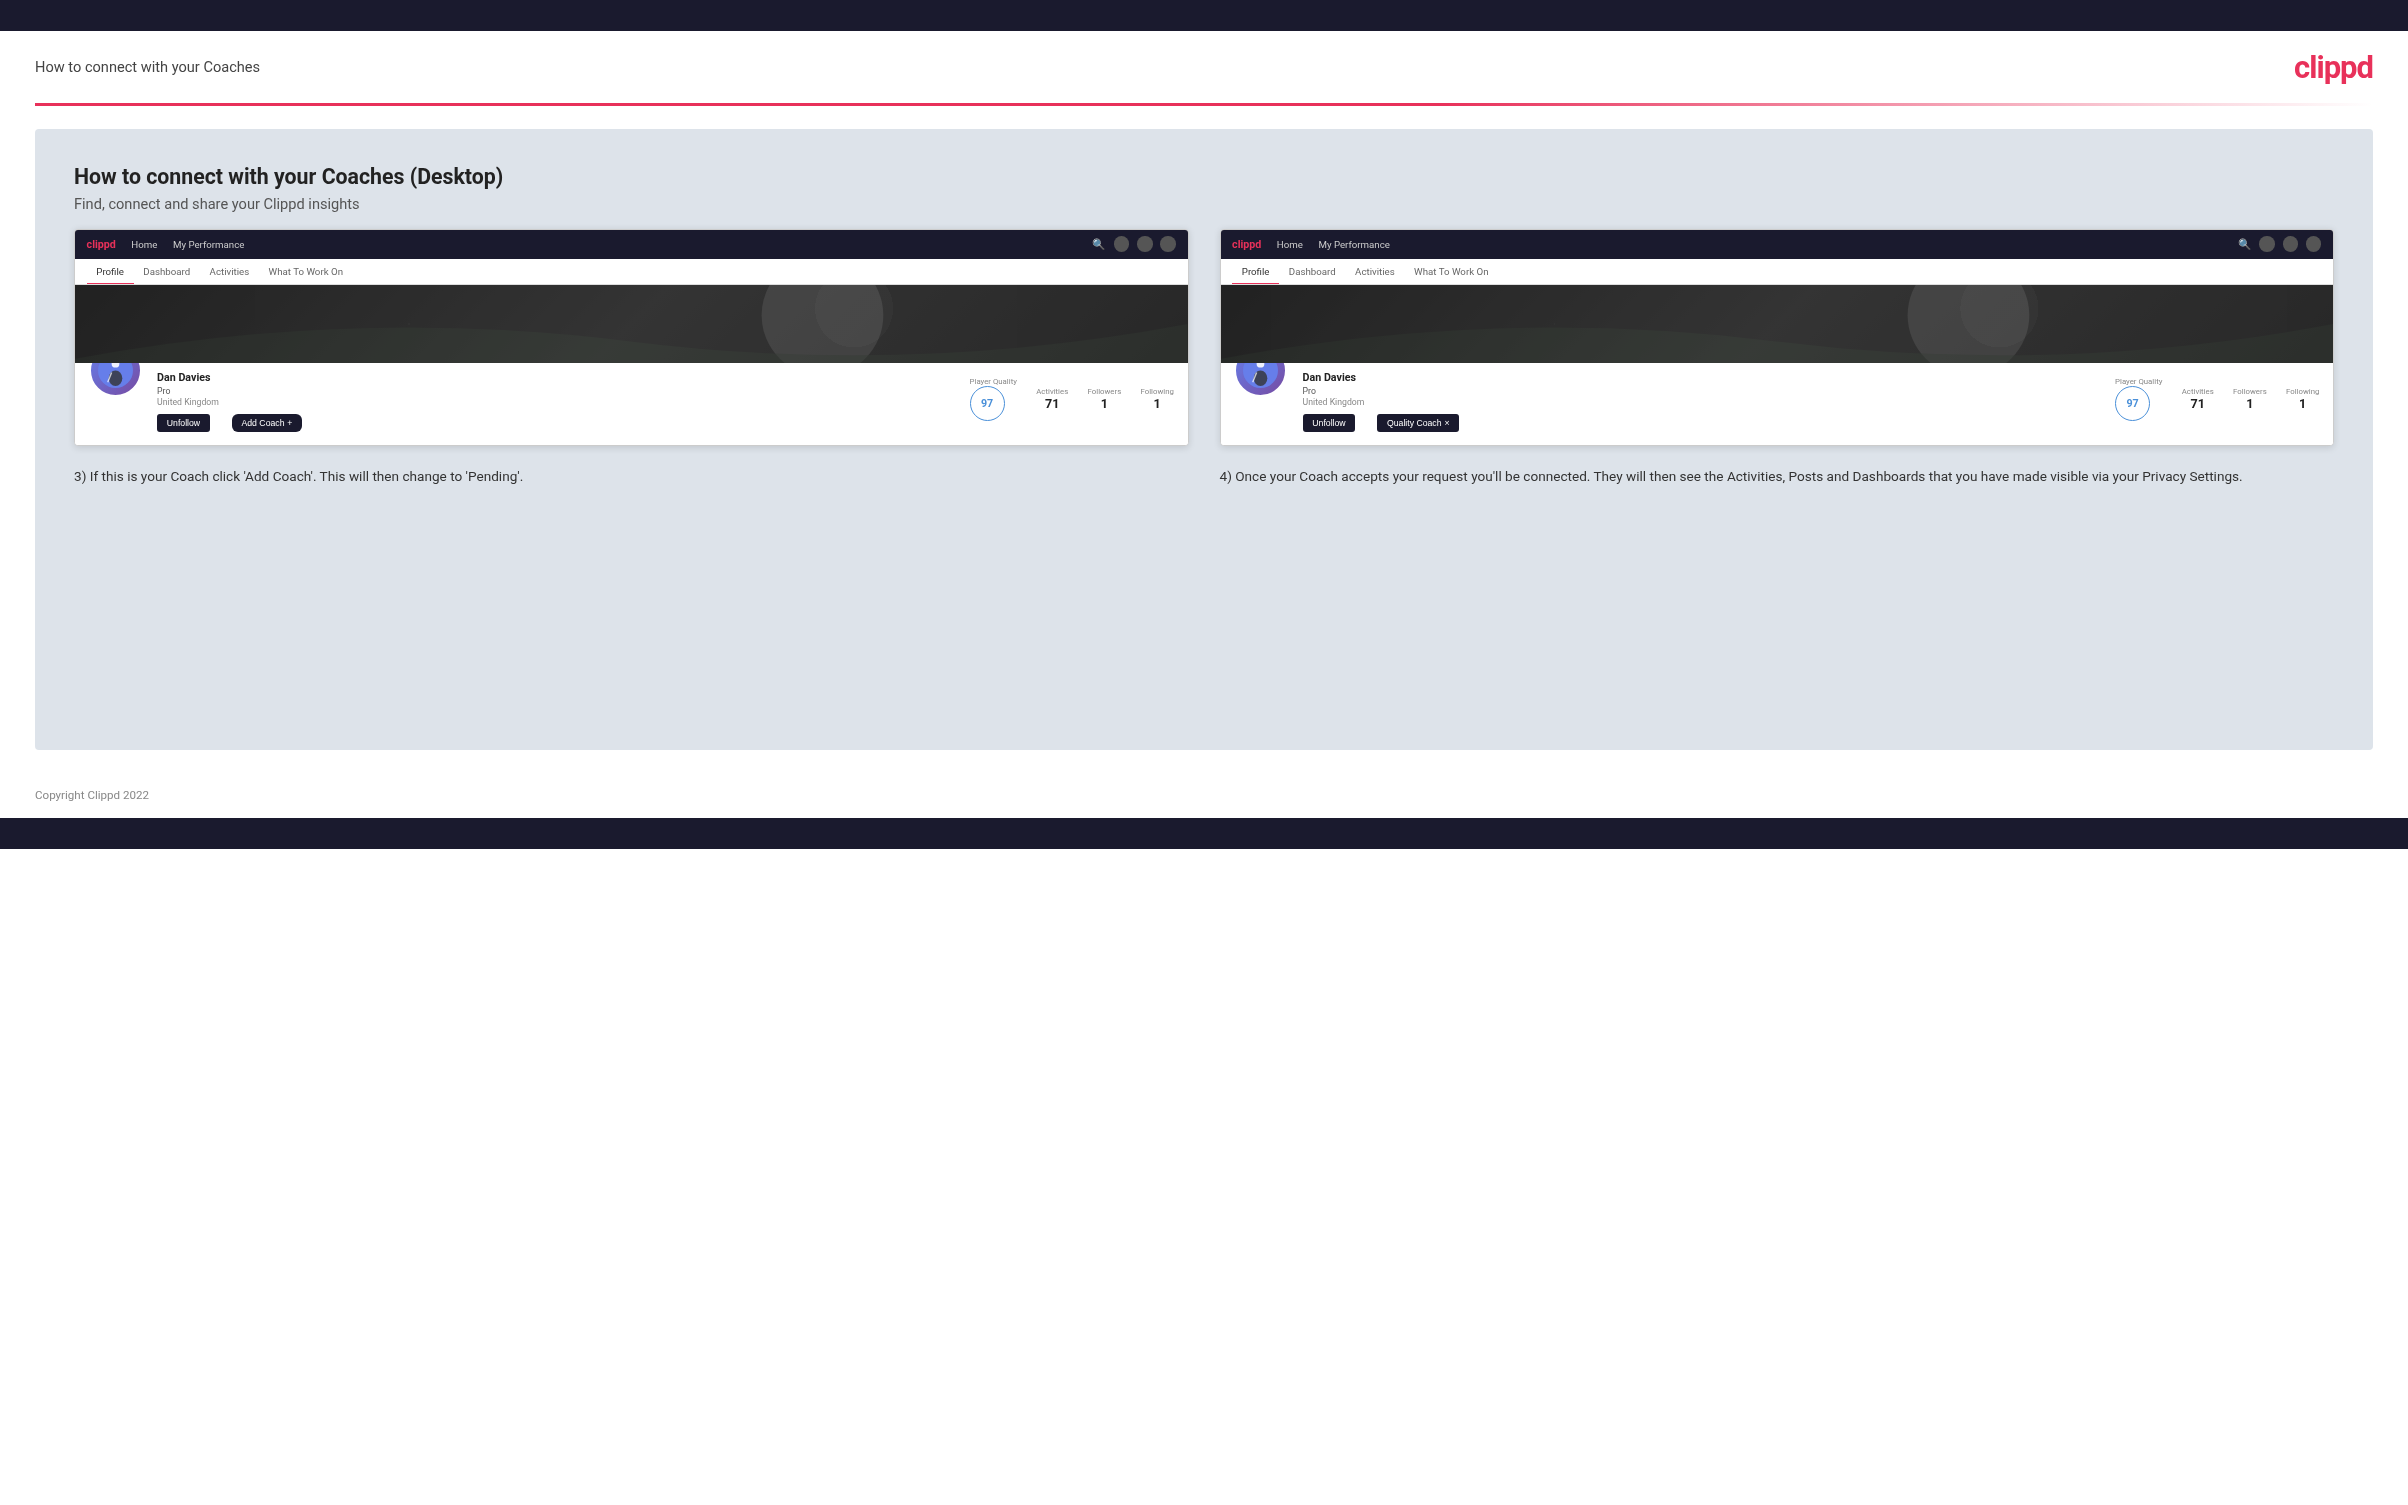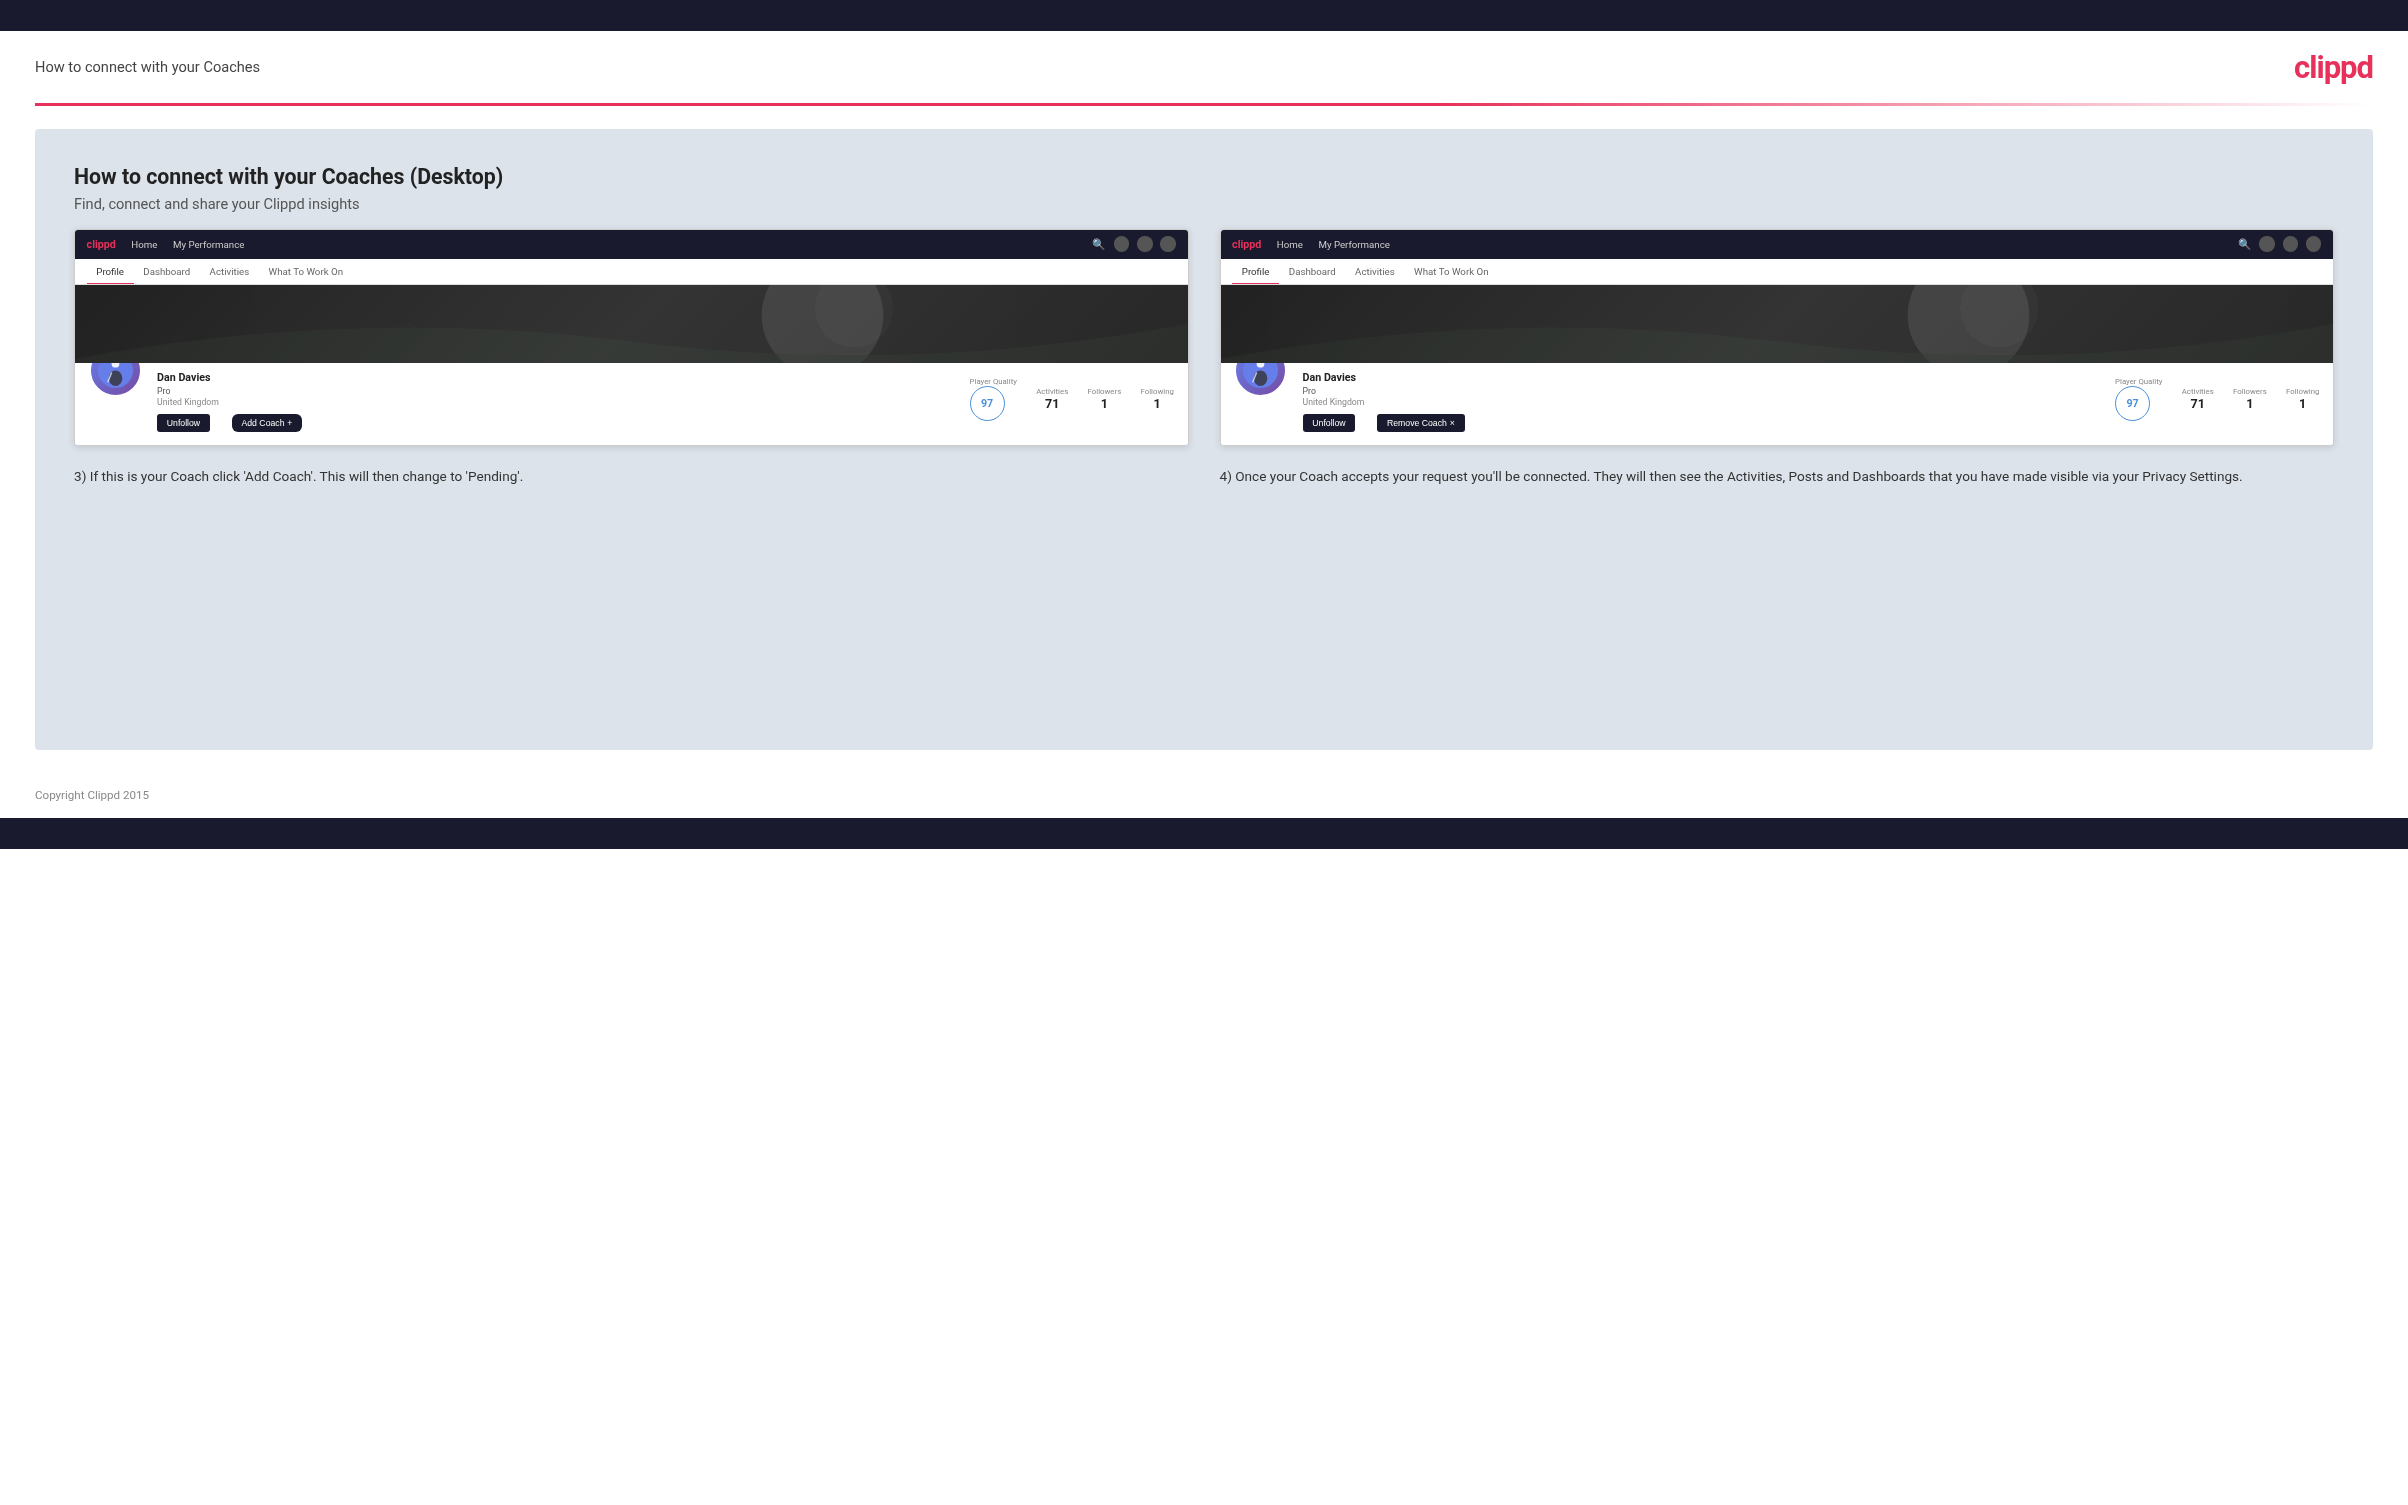--- a/index.html
+++ b/index.html
@@ -410,21 +410,21 @@
               </svg>
             </div>
           </div>
           <div style="flex:1">
             <div class="mock-profile-name">Dan Davies</div>
             <div class="mock-profile-role">Pro</div>
             <div class="mock-profile-location">United Kingdom</div>
             <div class="mock-profile-buttons">
               <button class="mock-btn mock-btn-dark">Unfollow</button>
               <button class="mock-btn mock-btn-remove">
-                <span>Remove Coach</span>
+                <span>Quality Coach</span>
                 <span>×</span>
               </button>
             </div>
           </div>
           <div class="mock-stats">
             <div class="mock-stat">
               <div class="mock-stat-label">Player Quality</div>
               <div class="mock-quality-circle">97</div>
             </div>
             <div class="mock-stat">
@@ -442,17 +442,17 @@
           </div>
         </div>
       </div>
       <p class="description-text">4) Once your Coach accepts your request you'll be connected. They will then see the Activities, Posts and Dashboards that you have made visible via your Privacy Settings.</p>
     </div>
 
   </div>
 </div>
 
 <div class="footer">
-  <span>Copyright Clippd 2015</span>
+  <span>Copyright Clippd 2022</span>
 </div>
 
 <div class="bottom-bar"></div>
 
 
 </body></html>

